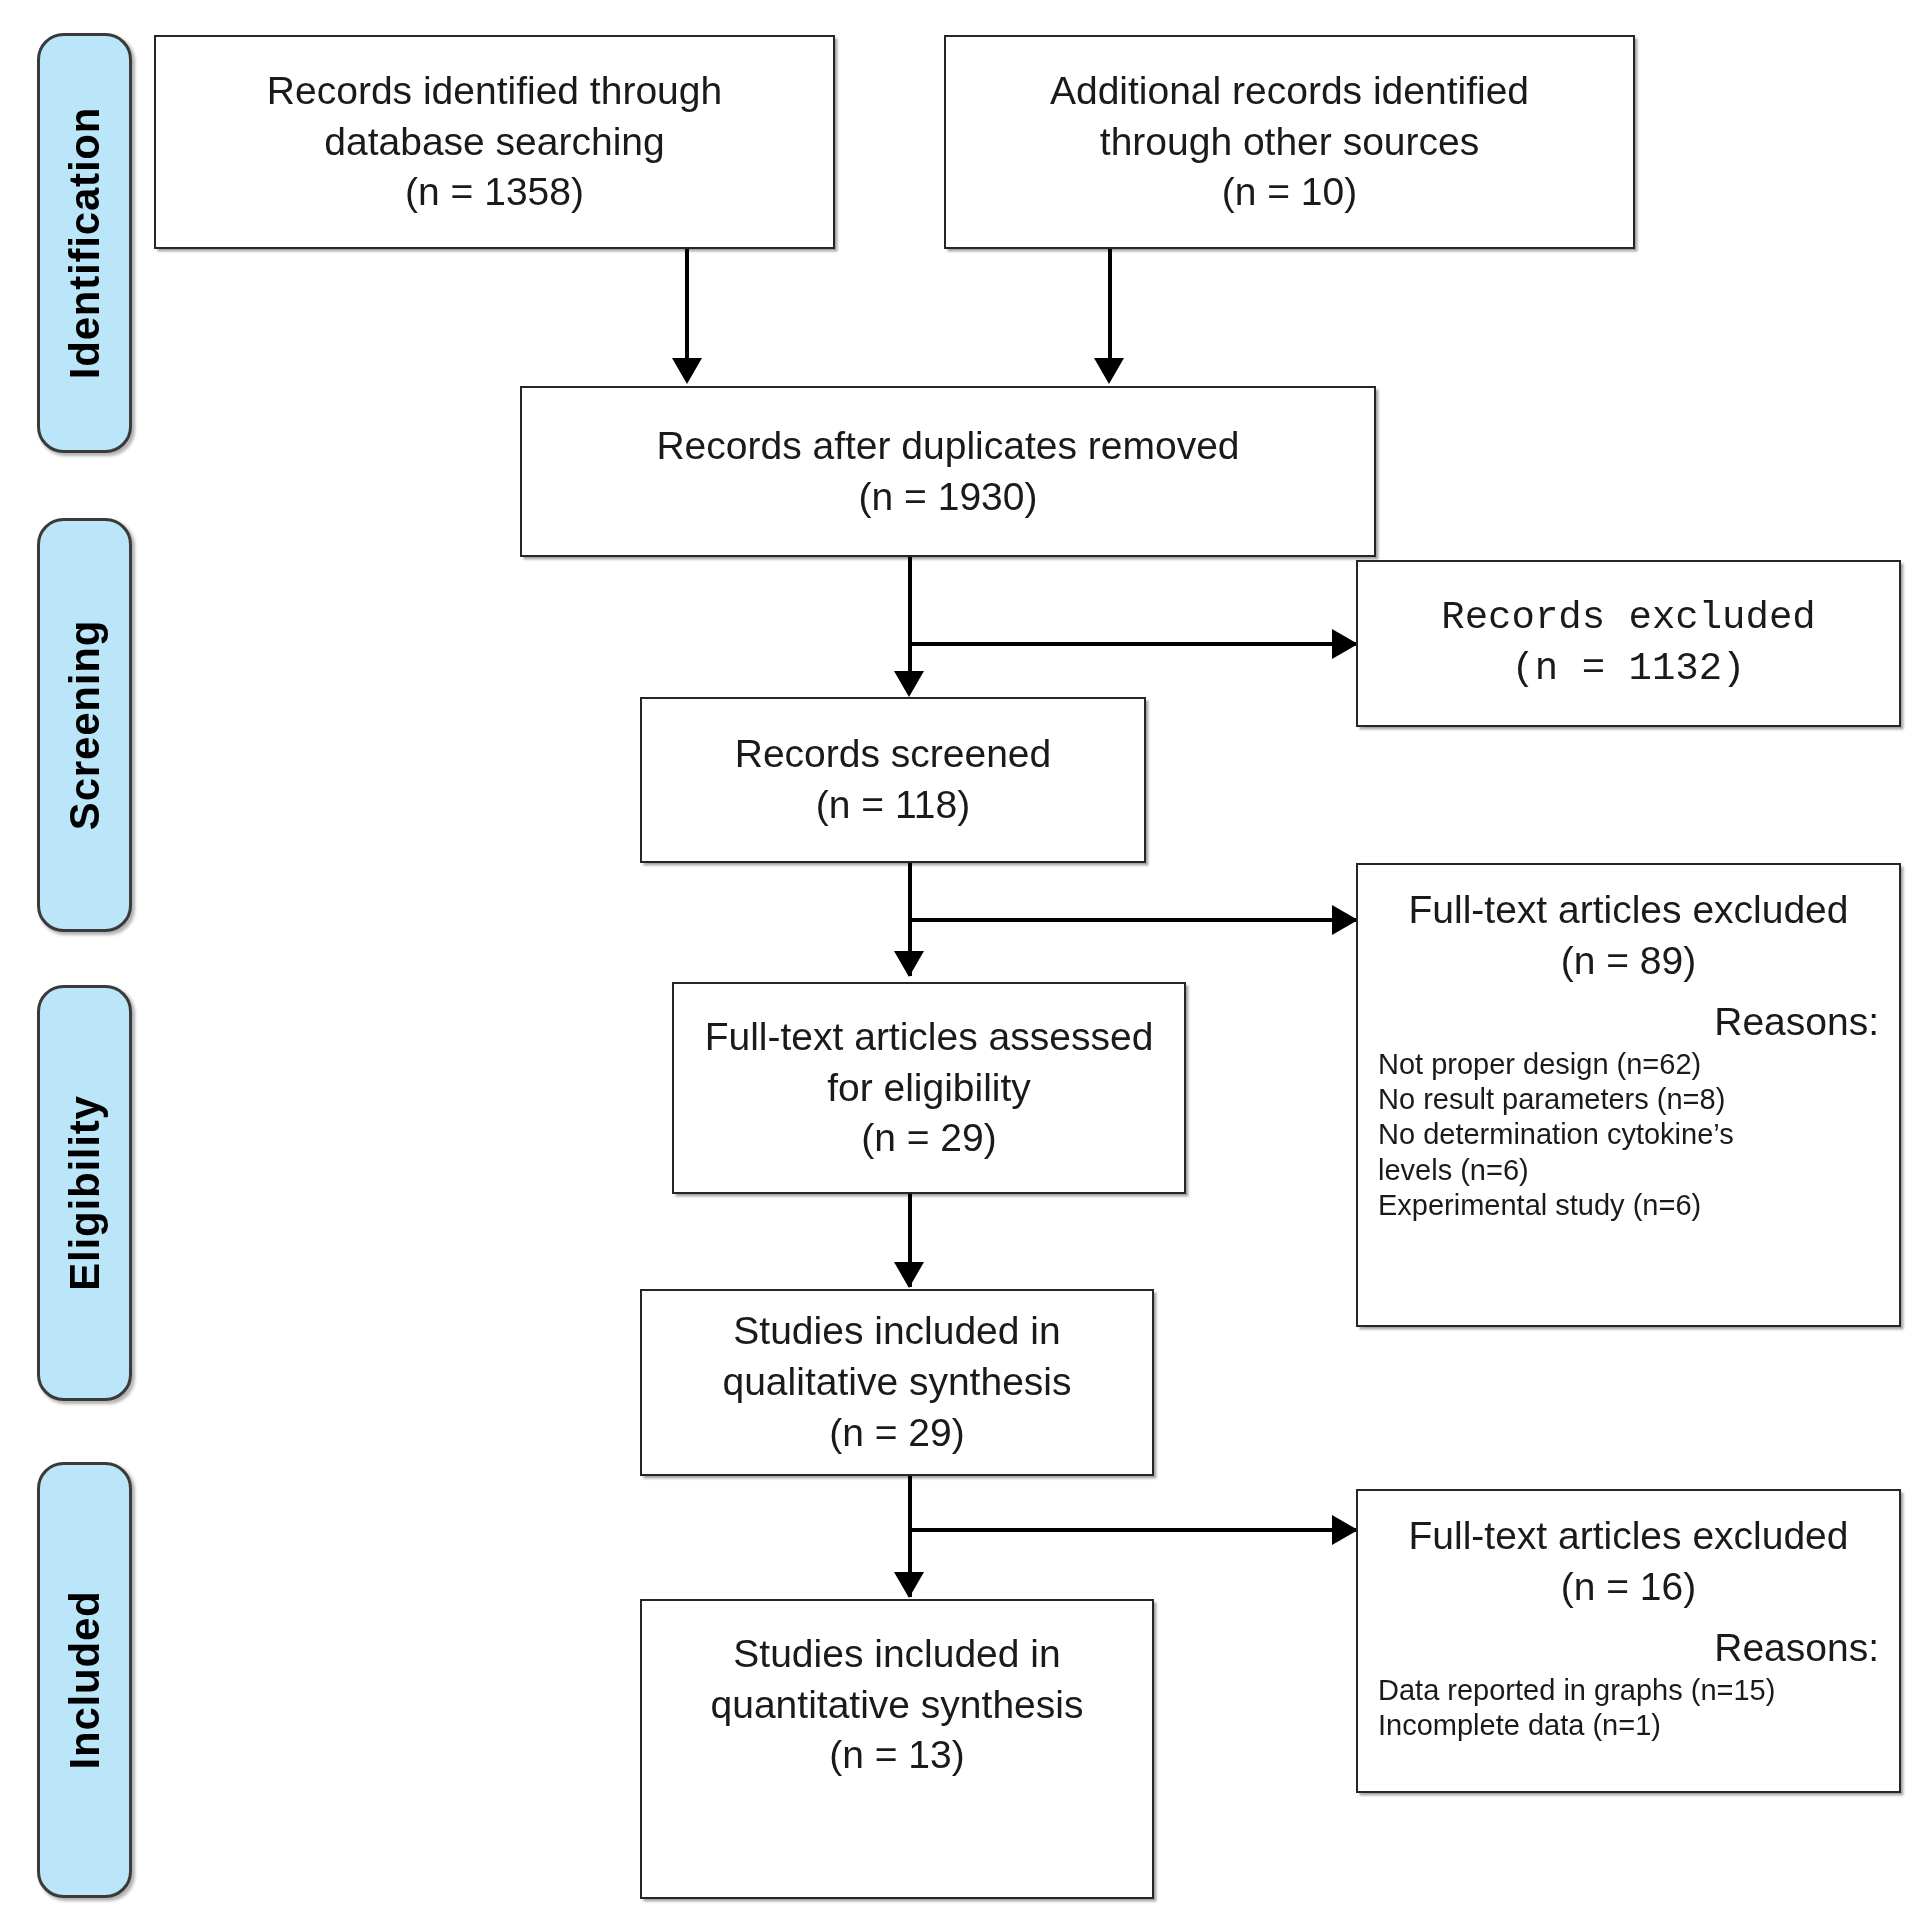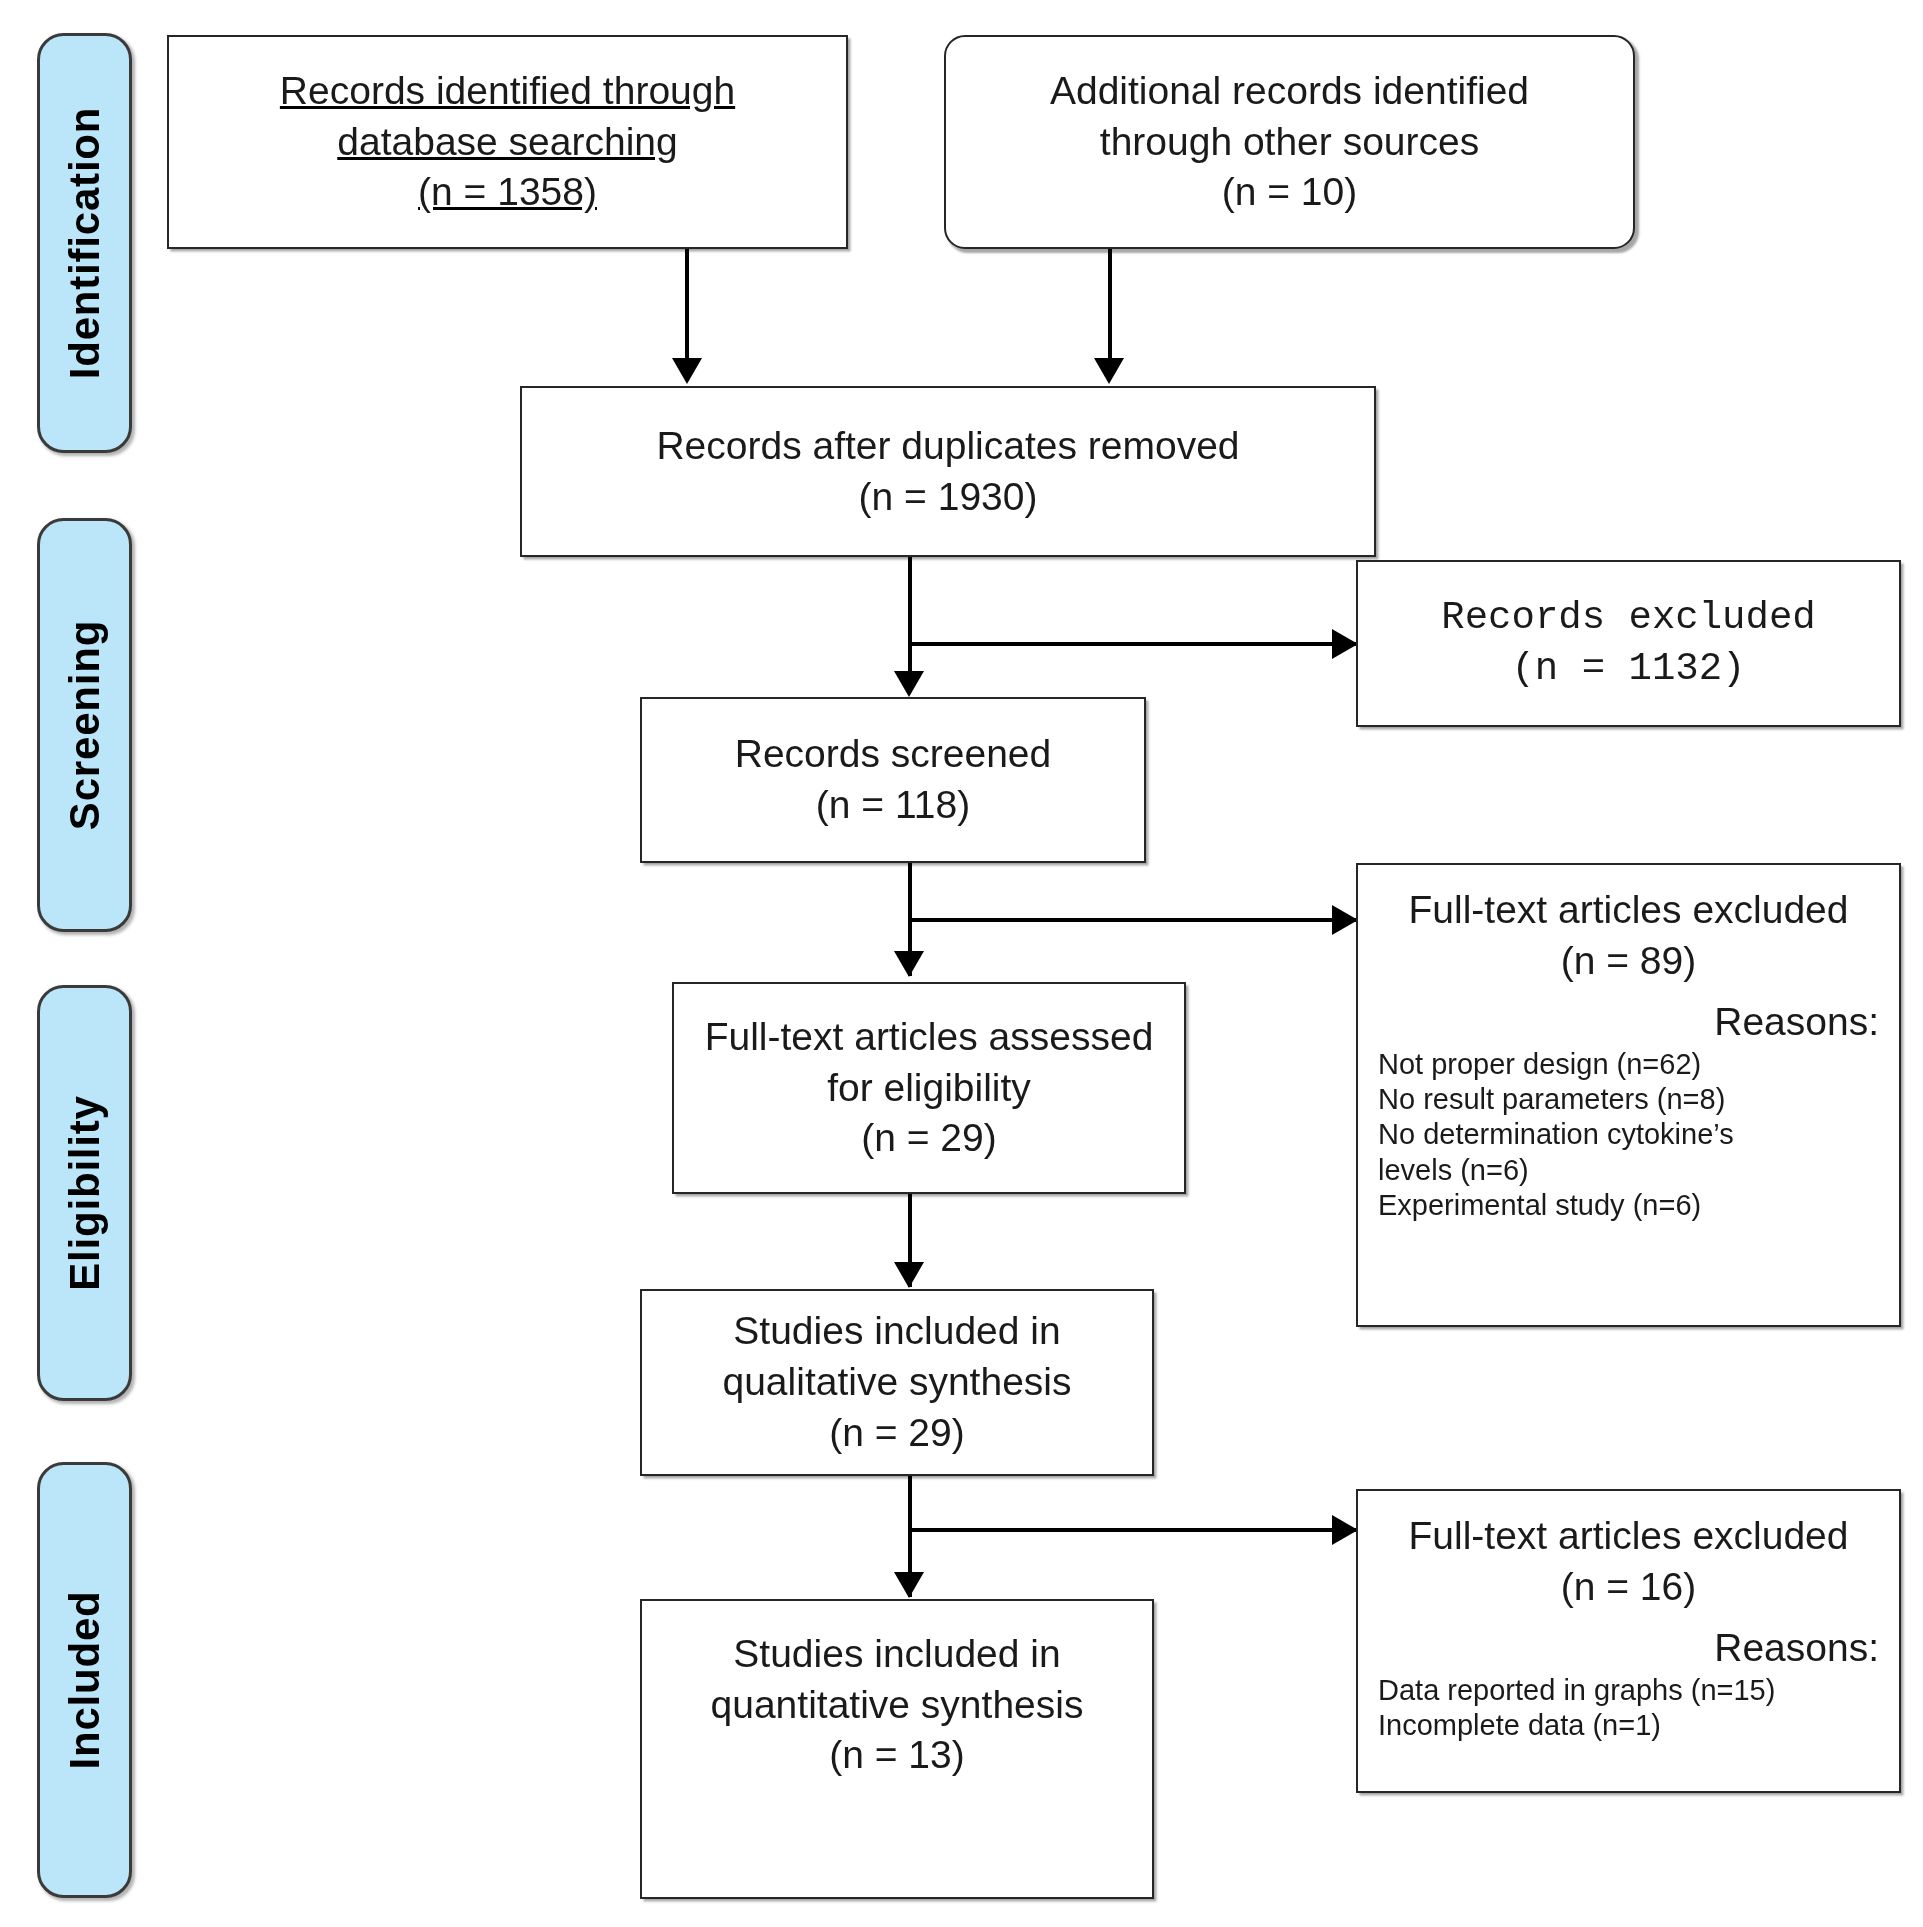--- a/index.html
+++ b/index.html
@@ -121,27 +121,27 @@
   </div>
 
   <div class="stage-tab" style="left:37px; top:985px; width:95px; height:416px;">
     <span class="stage-tab-label">Eligibility</span>
   </div>
 
   <div class="stage-tab" style="left:37px; top:1462px; width:95px; height:436px;">
     <span class="stage-tab-label">Included</span>
   </div>
 
-  <div class="pbox" style="left:167px; top:35px; width:681px; height:214px;text-decoration:underline;">
+  <div class="pbox" style="left:154px; top:35px; width:681px; height:214px;">
     <div class="pbox-line">Records identified through</div>
     <div class="pbox-line">database searching</div>
     <div class="pbox-line">(n = 1358)</div>
   </div>
 
-  <div class="pbox" style="left:944px; top:35px; width:691px; height:214px;border-radius:21px;">
+  <div class="pbox" style="left:944px; top:35px; width:691px; height:214px;">
     <div class="pbox-line">Additional records identified</div>
     <div class="pbox-line">through other sources</div>
     <div class="pbox-line">(n = 10)</div>
   </div>
 
   <div class="vline" style="left:685px; top:249px; width:3.9px; height:121px;"></div>
   <div class="arrow-down" style="left:672px; top:358px;"></div>
 
   <div class="vline" style="left:1108px; top:249px; width:3.9px; height:121px;"></div>
   <div class="arrow-down" style="left:1094px; top:358px;"></div>

